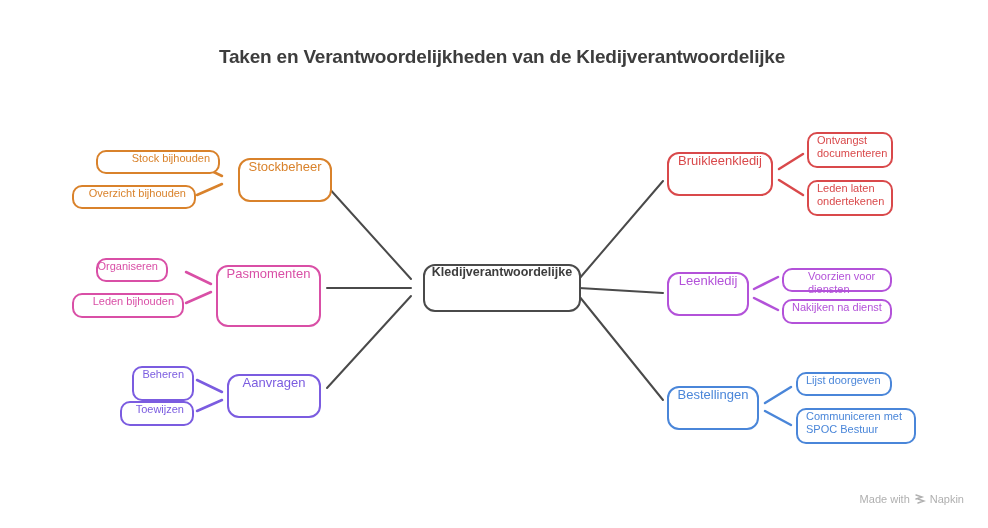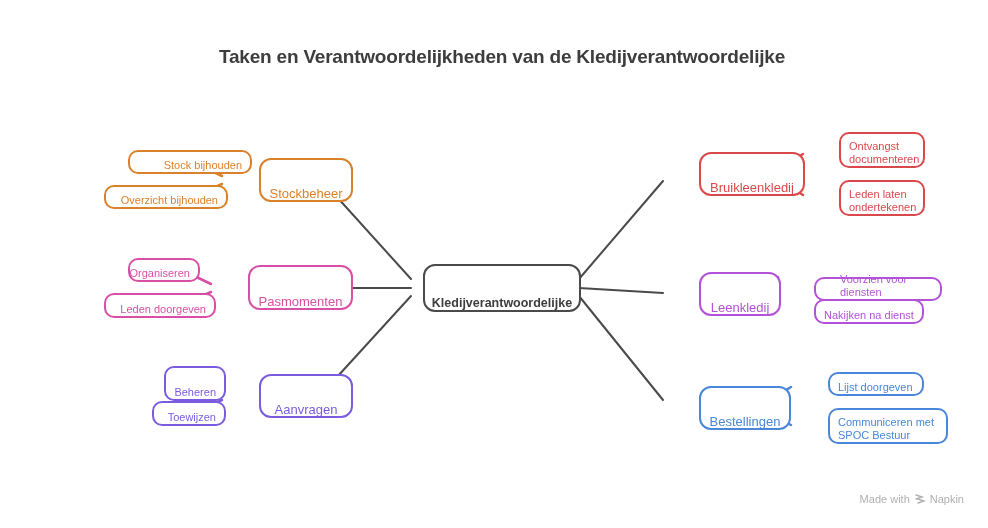--- a/index.html
+++ b/index.html
@@ -2,21 +2,21 @@
 <html><head>
 <meta charset="utf-8">
 <style>
   html, body { margin:0; padding:0; }
   body { width:988px; height:528px; background:#ffffff; position:relative; overflow:hidden;
          font-family:"Liberation Sans", sans-serif; }
   .title { position:absolute; left:8px; top:46px; width:988px; text-align:center;
            font-size:19px; font-weight:bold; color:#3d3d3d; letter-spacing:-0.2px; }
   svg.links { position:absolute; left:0; top:0; }
   .node { position:absolute; box-sizing:border-box; background:#fff; border-style:solid;
-          display:flex; align-items:flex-end; font-size:12px; line-height:13px;margin-left:32px; }
+          display:flex; align-items:flex-start; font-size:12px; line-height:13px; }
   .node span { display:block; }
   .main { border-width:2px; border-radius:12px; justify-content:center; font-size:13px; }
   .leaf { border-width:2px; border-radius:10px; font-size:11px; padding:0 8px; }
   .leaf.left { justify-content:flex-end; }
   .leaf.right { justify-content:flex-start; }
   .center { border:2px solid #4a4a4a; border-radius:12px; justify-content:center;
             font-weight:bold; color:#3d3d3d; font-size:12.5px; }
   .footer { position:absolute; right:24px; top:493px; font-size:11px; color:#b0b0b0;
             display:flex; align-items:center; gap:4px; }
 </style>
@@ -60,42 +60,42 @@
     <line x1="754" y1="289" x2="778" y2="277"></line>
     <line x1="754" y1="298" x2="778" y2="310"></line>
   </g>
 
   <g stroke="#4a86d9" stroke-width="2.5" stroke-linecap="round">
     <line x1="765" y1="403" x2="791" y2="387"></line>
     <line x1="765" y1="411" x2="791" y2="425"></line>
   </g>
 </svg>
 
-<div class="node center" style="left:391px;top:264px;width:158px;height:48px;">
+<div class="node center" style="left:423px;top:264px;width:158px;height:48px;">
   <span>Kledijverantwoordelijke</span>
 </div>
 
-<div class="node main" style="left:227px;top:158px;width:94px;height:44px;border-color:#d9822b;color:#d9822b;">
+<div class="node main" style="left:238px;top:158px;width:94px;height:44px;border-color:#d9822b;color:#d9822b;">
   <span>Stockbeheer</span>
 </div>
 <div class="node leaf left" style="left:96px;top:150px;width:124px;height:24px;border-color:#d9822b;color:#d9822b;">
   <span>Stock bijhouden</span>
 </div>
 <div class="node leaf left" style="left:72px;top:185px;width:124px;height:24px;border-color:#d9822b;color:#d9822b;">
   <span>Overzicht bijhouden</span>
 </div>
 
-<div class="node main" style="left:216px;top:265px;width:105px;height:45px;border-color:#d94fa6;color:#d94fa6;">
+<div class="node main" style="left:216px;top:265px;width:105px;height:62px;border-color:#d94fa6;color:#d94fa6;">
   <span>Pasmomenten</span>
 </div>
 <div class="node leaf left" style="left:96px;top:258px;width:72px;height:24px;border-color:#d94fa6;color:#d94fa6;">
   <span>Organiseren</span>
 </div>
 <div class="node leaf left" style="left:72px;top:293px;width:112px;height:25px;border-color:#d94fa6;color:#d94fa6;">
-  <span>Leden doorgeven</span>
+  <span>Leden bijhouden</span>
 </div>
 
 <div class="node main" style="left:227px;top:374px;width:94px;height:44px;border-color:#7b5ce0;color:#7b5ce0;">
   <span>Aanvragen</span>
 </div>
 <div class="node leaf left" style="left:132px;top:366px;width:62px;height:35px;border-color:#7b5ce0;color:#7b5ce0;">
   <span>Beheren</span>
 </div>
 <div class="node leaf left" style="left:120px;top:401px;width:74px;height:25px;border-color:#7b5ce0;color:#7b5ce0;">
   <span>Toewijzen</span>
@@ -107,21 +107,21 @@
 <div class="node leaf right" style="left:807px;top:132px;width:86px;height:36px;border-color:#d9494b;color:#d9494b;">
   <span>Ontvangst documenteren</span>
 </div>
 <div class="node leaf right" style="left:807px;top:180px;width:86px;height:36px;border-color:#d9494b;color:#d9494b;">
   <span>Leden laten ondertekenen</span>
 </div>
 
 <div class="node main" style="left:667px;top:272px;width:82px;height:44px;border-color:#b352d9;color:#b352d9;">
   <span>Leenkledij</span>
 </div>
-<div class="node leaf right" style="left:782px;top:277px;width:128px;height:24px;border-color:#b352d9;color:#b352d9;padding-left:24px;">
+<div class="node leaf right" style="left:782px;top:268px;width:110px;height:24px;border-color:#b352d9;color:#b352d9;padding-left:24px;">
   <span>Voorzien voor diensten</span>
 </div>
 <div class="node leaf right" style="left:782px;top:299px;width:110px;height:25px;border-color:#b352d9;color:#b352d9;">
   <span>Nakijken na dienst</span>
 </div>
 
 <div class="node main" style="left:667px;top:386px;width:92px;height:44px;border-color:#4a86d9;color:#4a86d9;">
   <span>Bestellingen</span>
 </div>
 <div class="node leaf right" style="left:796px;top:372px;width:96px;height:24px;border-color:#4a86d9;color:#4a86d9;">

